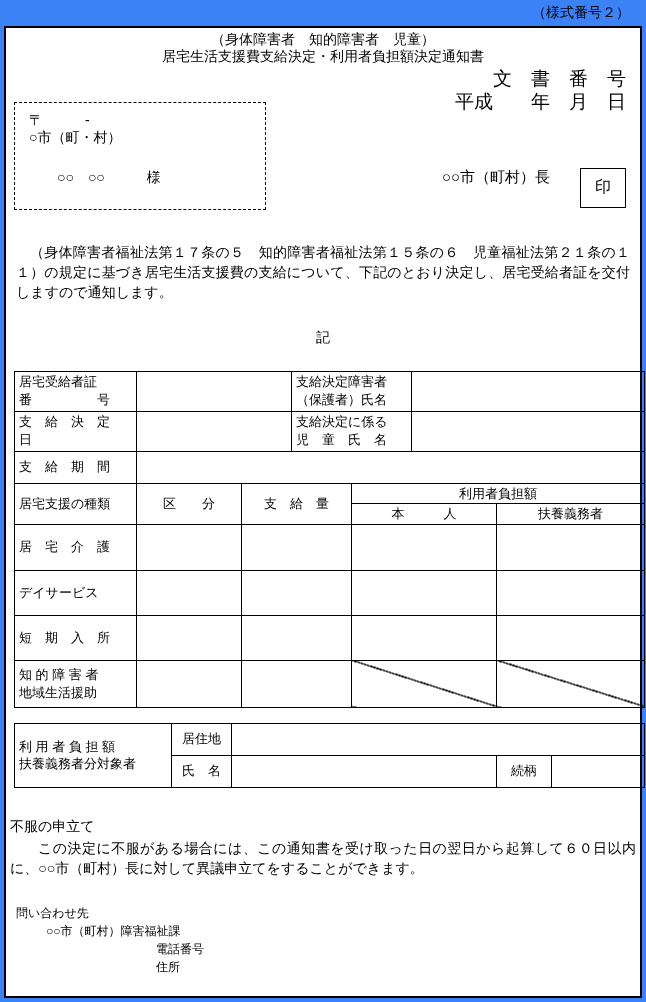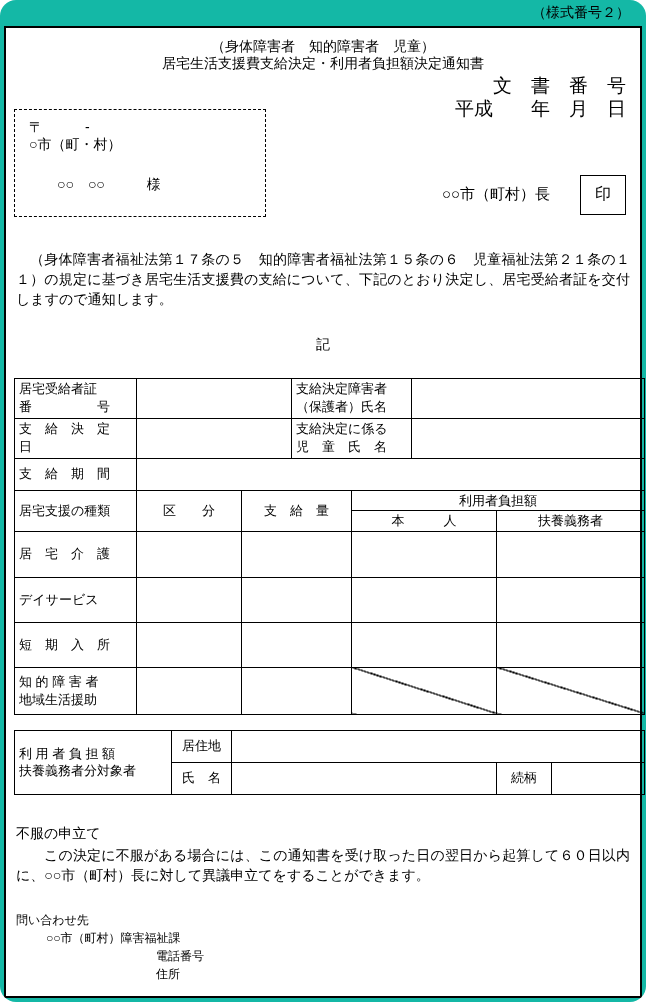--- a/index.html
+++ b/index.html
@@ -2,43 +2,43 @@
 <html><head>
 <meta charset="utf-8">
 <style>
   * { margin: 0; padding: 0; box-sizing: border-box; }
   html, body { background: #fff; }
   body {
     width: 646px;
     font-family: "Liberation Sans", "DejaVu Sans", sans-serif;
     color: #000;
   }
-  .page { width: 646px; height: 1002px; background: #14b8a6; padding-top: 4px; overflow: hidden; border-radius: 16px; }
+  .page { width: 646px; height: 1002px; background: #3b82f6; padding-top: 4px; overflow: hidden; }
   .form-number { text-align: right; padding-right: 16px; font-size: 14px; height: 20px; }
   .doc-border {
     margin: 2px 4px 0;
     border: 2px solid #000;
     height: 972px;
-    padding-top: 10px;
+    padding-top: 3px;
     position: relative;
     background: #fff;
   }
   .title-block { text-align: center; font-size: 14px; line-height: 1.18; }
   .meta-block { text-align: right; padding-right: 14px; font-size: 19px; line-height: 1.2; margin-top: 4px; }
   .addr-row {
     display: flex; justify-content: space-between; align-items: flex-end;
     padding: 0 14px 0 8px; margin-top: -12px;
   }
   .address-box {
     width: 252px; height: 108px;
     border: 1px dashed #000;
     font-size: 14px; padding: 9px 0 0 14px; line-height: 1.25;
   }
   .addr-name { margin-top: 22px; padding-left: 28px; }
-  .issuer-block { display: flex; align-items: center; gap: 30px; margin-bottom: 2px; font-size: 15px; }
+  .issuer-block { display: flex; gap: 30px; margin-bottom: 2px; font-size: 15px; }
   .seal-box {
     width: 46px; height: 40px; border: 1px solid #000;
     display: flex; align-items: center; justify-content: center; font-size: 16px;
   }
   .body-par { margin: 32px 10px 0; font-size: 14px; line-height: 1.45; text-indent: 1em; text-align: justify; }
   .record-marker { text-align: center; font-size: 14px; margin-top: 26px; }
   table { border-collapse: collapse; table-layout: fixed; width: 630px; margin-left: 8px; font-size: 13px; }
   td { border: 1px solid #000; padding: 1px 4px; vertical-align: middle; white-space: pre-line; overflow: hidden; line-height: 1.35; }
   .lab { text-align: left; margin-left: 16px; }
   .ctr { text-align: center; }
@@ -50,21 +50,21 @@
   tr.r47 { height: 47px; }
   .main-table { margin-top: 24px; }
   .supporter-table { margin-top: 15px; }
   .diag {
     background-image: linear-gradient(to top right,
       transparent calc(50% - 0.7px),
       #000 calc(50% - 0.7px),
       #000 calc(50% + 0.7px),
       transparent calc(50% + 0.7px));
   }
-  .appeal { margin: 30px 10px 0; font-size: 14px; }
+  .appeal { margin: 30px 4px 0; font-size: 14px; }
   .appeal-text { line-height: 1.45; text-indent: 2em; margin-top: 2px; text-align: justify; }
   .contact { margin: 26px 10px 0; font-size: 12px; line-height: 1.5; }
   .contact-office { padding-left: 30px; }
   .contact-sub { padding-left: 140px; }
 </style>
 </head>
 <body>
 
 <div class="page">
 

